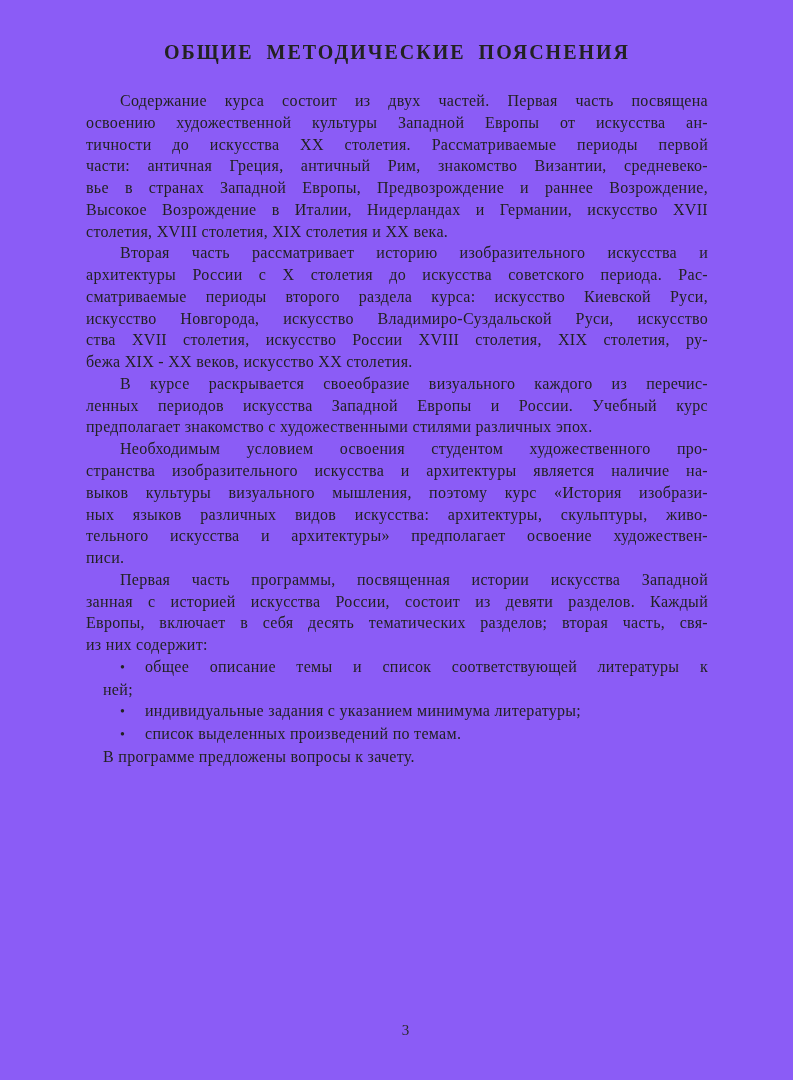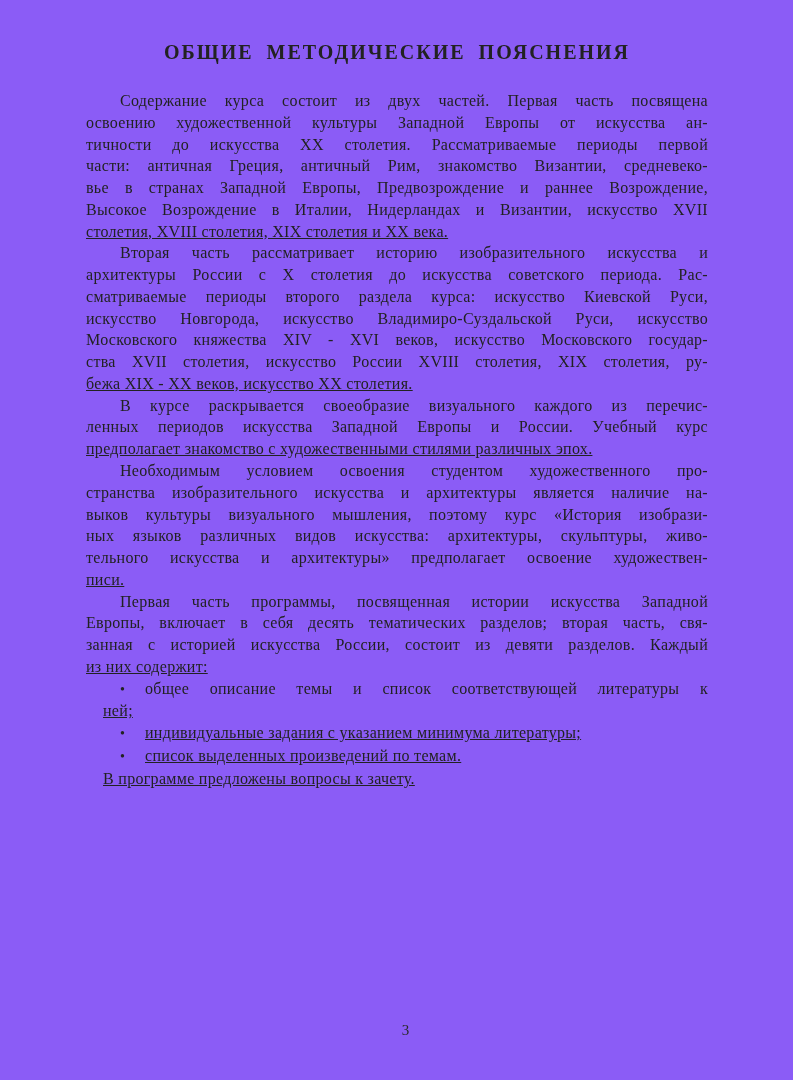--- a/index.html
+++ b/index.html
@@ -36,21 +36,20 @@
     margin-top: 12px;
   }
   .line {
     text-align: justify;
     text-align-last: justify;
     white-space: nowrap;      
     overflow: hidden;
   }
   .line.last {
     text-align-last: left;
-    text-decoration: underline;
   }
   .line.first {
     padding-left: 34px;       
   }
   .line.hang {
     padding-left: 17px;       
   }
   .line.bullet-line {
     padding-left: 34px;       
   }
@@ -76,49 +75,48 @@
 <div class="page">
   <div class="doc">
     <div class="doc-title">ОБЩИЕ МЕТОДИЧЕСКИЕ ПОЯСНЕНИЯ</div>
     <div class="body-text">
         <div>
           <div class="line first">Содержание курса состоит из двух частей. Первая часть посвящена</div>
           <div class="line">освоению художественной культуры Западной Европы от искусства ан-</div>
           <div class="line">тичности до искусства XX столетия. Рассматриваемые периоды первой</div>
           <div class="line">части: античная Греция, античный Рим, знакомство Византии, средневеко-</div>
           <div class="line">вье в странах Западной Европы, Предвозрождение и раннее Возрождение,</div>
-          <div class="line">Высокое Возрождение в Италии, Нидерландах и Византии, искусство XVII</div>
+          <div class="line">Высокое Возрождение в Италии, Нидерландах и Германии, искусство XVII</div>
           <div class="line last">столетия, XVIII столетия, XIX столетия и XX века.</div>
         </div>
         <div>
           <div class="line first">Вторая часть рассматривает историю изобразительного искусства и</div>
           <div class="line">архитектуры России с X столетия до искусства советского периода. Рас-</div>
           <div class="line">сматриваемые периоды второго раздела курса: искусство Киевской Руси,</div>
           <div class="line">искусство Новгорода, искусство Владимиро-Суздальской Руси, искусство</div>
-          <div class="line">Московского княжества XIV - XVI веков, искусство Московского государ-</div>
           <div class="line">ства XVII столетия, искусство России XVIII столетия, XIX столетия, ру-</div>
           <div class="line last">бежа XIX - XX веков, искусство XX столетия.</div>
         </div>
         <div>
           <div class="line first">В курсе раскрывается своеобразие визуального каждого из перечис-</div>
           <div class="line">ленных периодов искусства Западной Европы и России. Учебный курс</div>
           <div class="line last">предполагает знакомство с художественными стилями различных эпох.</div>
         </div>
         <div>
           <div class="line first">Необходимым условием освоения студентом художественного про-</div>
           <div class="line">странства изобразительного искусства и архитектуры является наличие на-</div>
           <div class="line">выков культуры визуального мышления, поэтому курс «История изобрази-</div>
           <div class="line">ных языков различных видов искусства: архитектуры, скульптуры, живо-</div>
           <div class="line">тельного искусства и архитектуры» предполагает освоение художествен-</div>
           <div class="line last">писи.</div>
         </div>
         <div>
           <div class="line first">Первая часть программы, посвященная истории искусства Западной</div>
+          <div class="line">занная с историей искусства России, состоит из девяти разделов. Каждый</div>
           <div class="line">Европы, включает в себя десять тематических разделов; вторая часть, свя-</div>
-          <div class="line">занная с историей искусства России, состоит из девяти разделов. Каждый</div>
           <div class="line last">из них содержит:</div>
         </div>
         <div>
           <div class="line bullet-line"><span class="bullet">•</span>общее описание темы и список соответствующей литературы к</div>
           <div class="line hang last">ней;</div>
           <div class="line bullet-line last"><span class="bullet">•</span>индивидуальные задания с указанием минимума литературы;</div>
           <div class="line bullet-line last"><span class="bullet">•</span>список выделенных произведений по темам.</div>
         </div>
         <div>
           <div class="line hang last">В программе предложены вопросы к зачету.</div>

